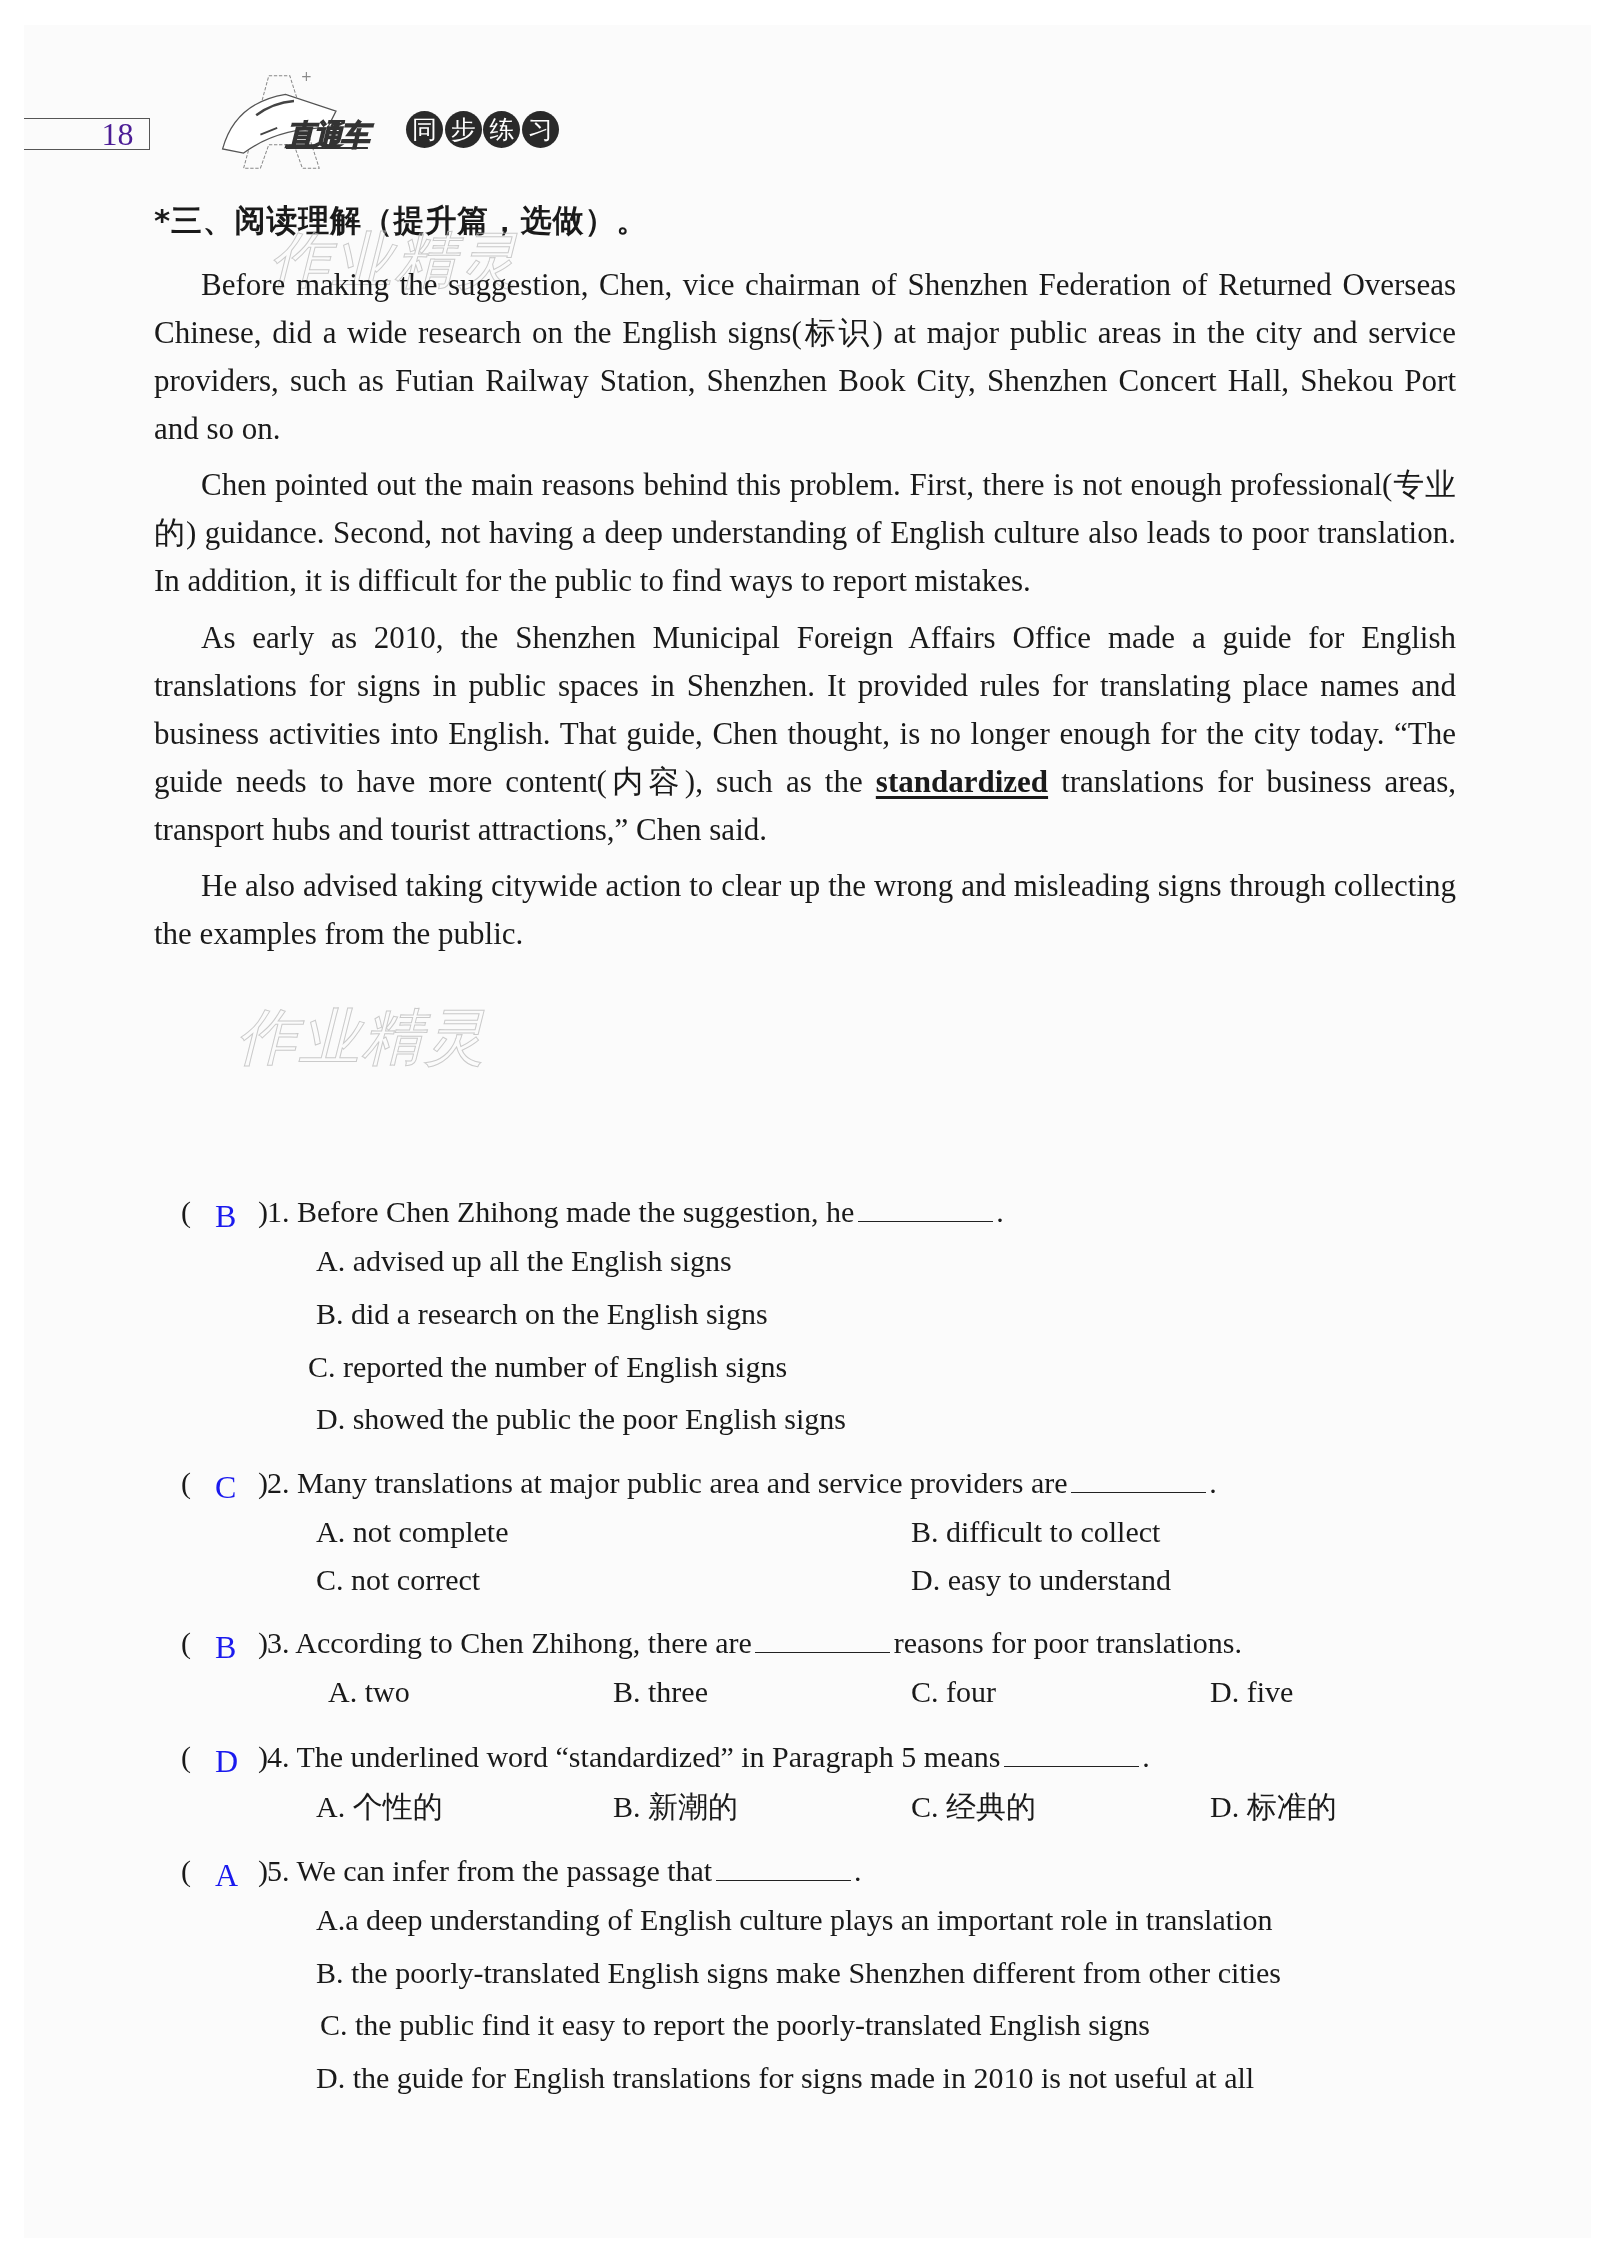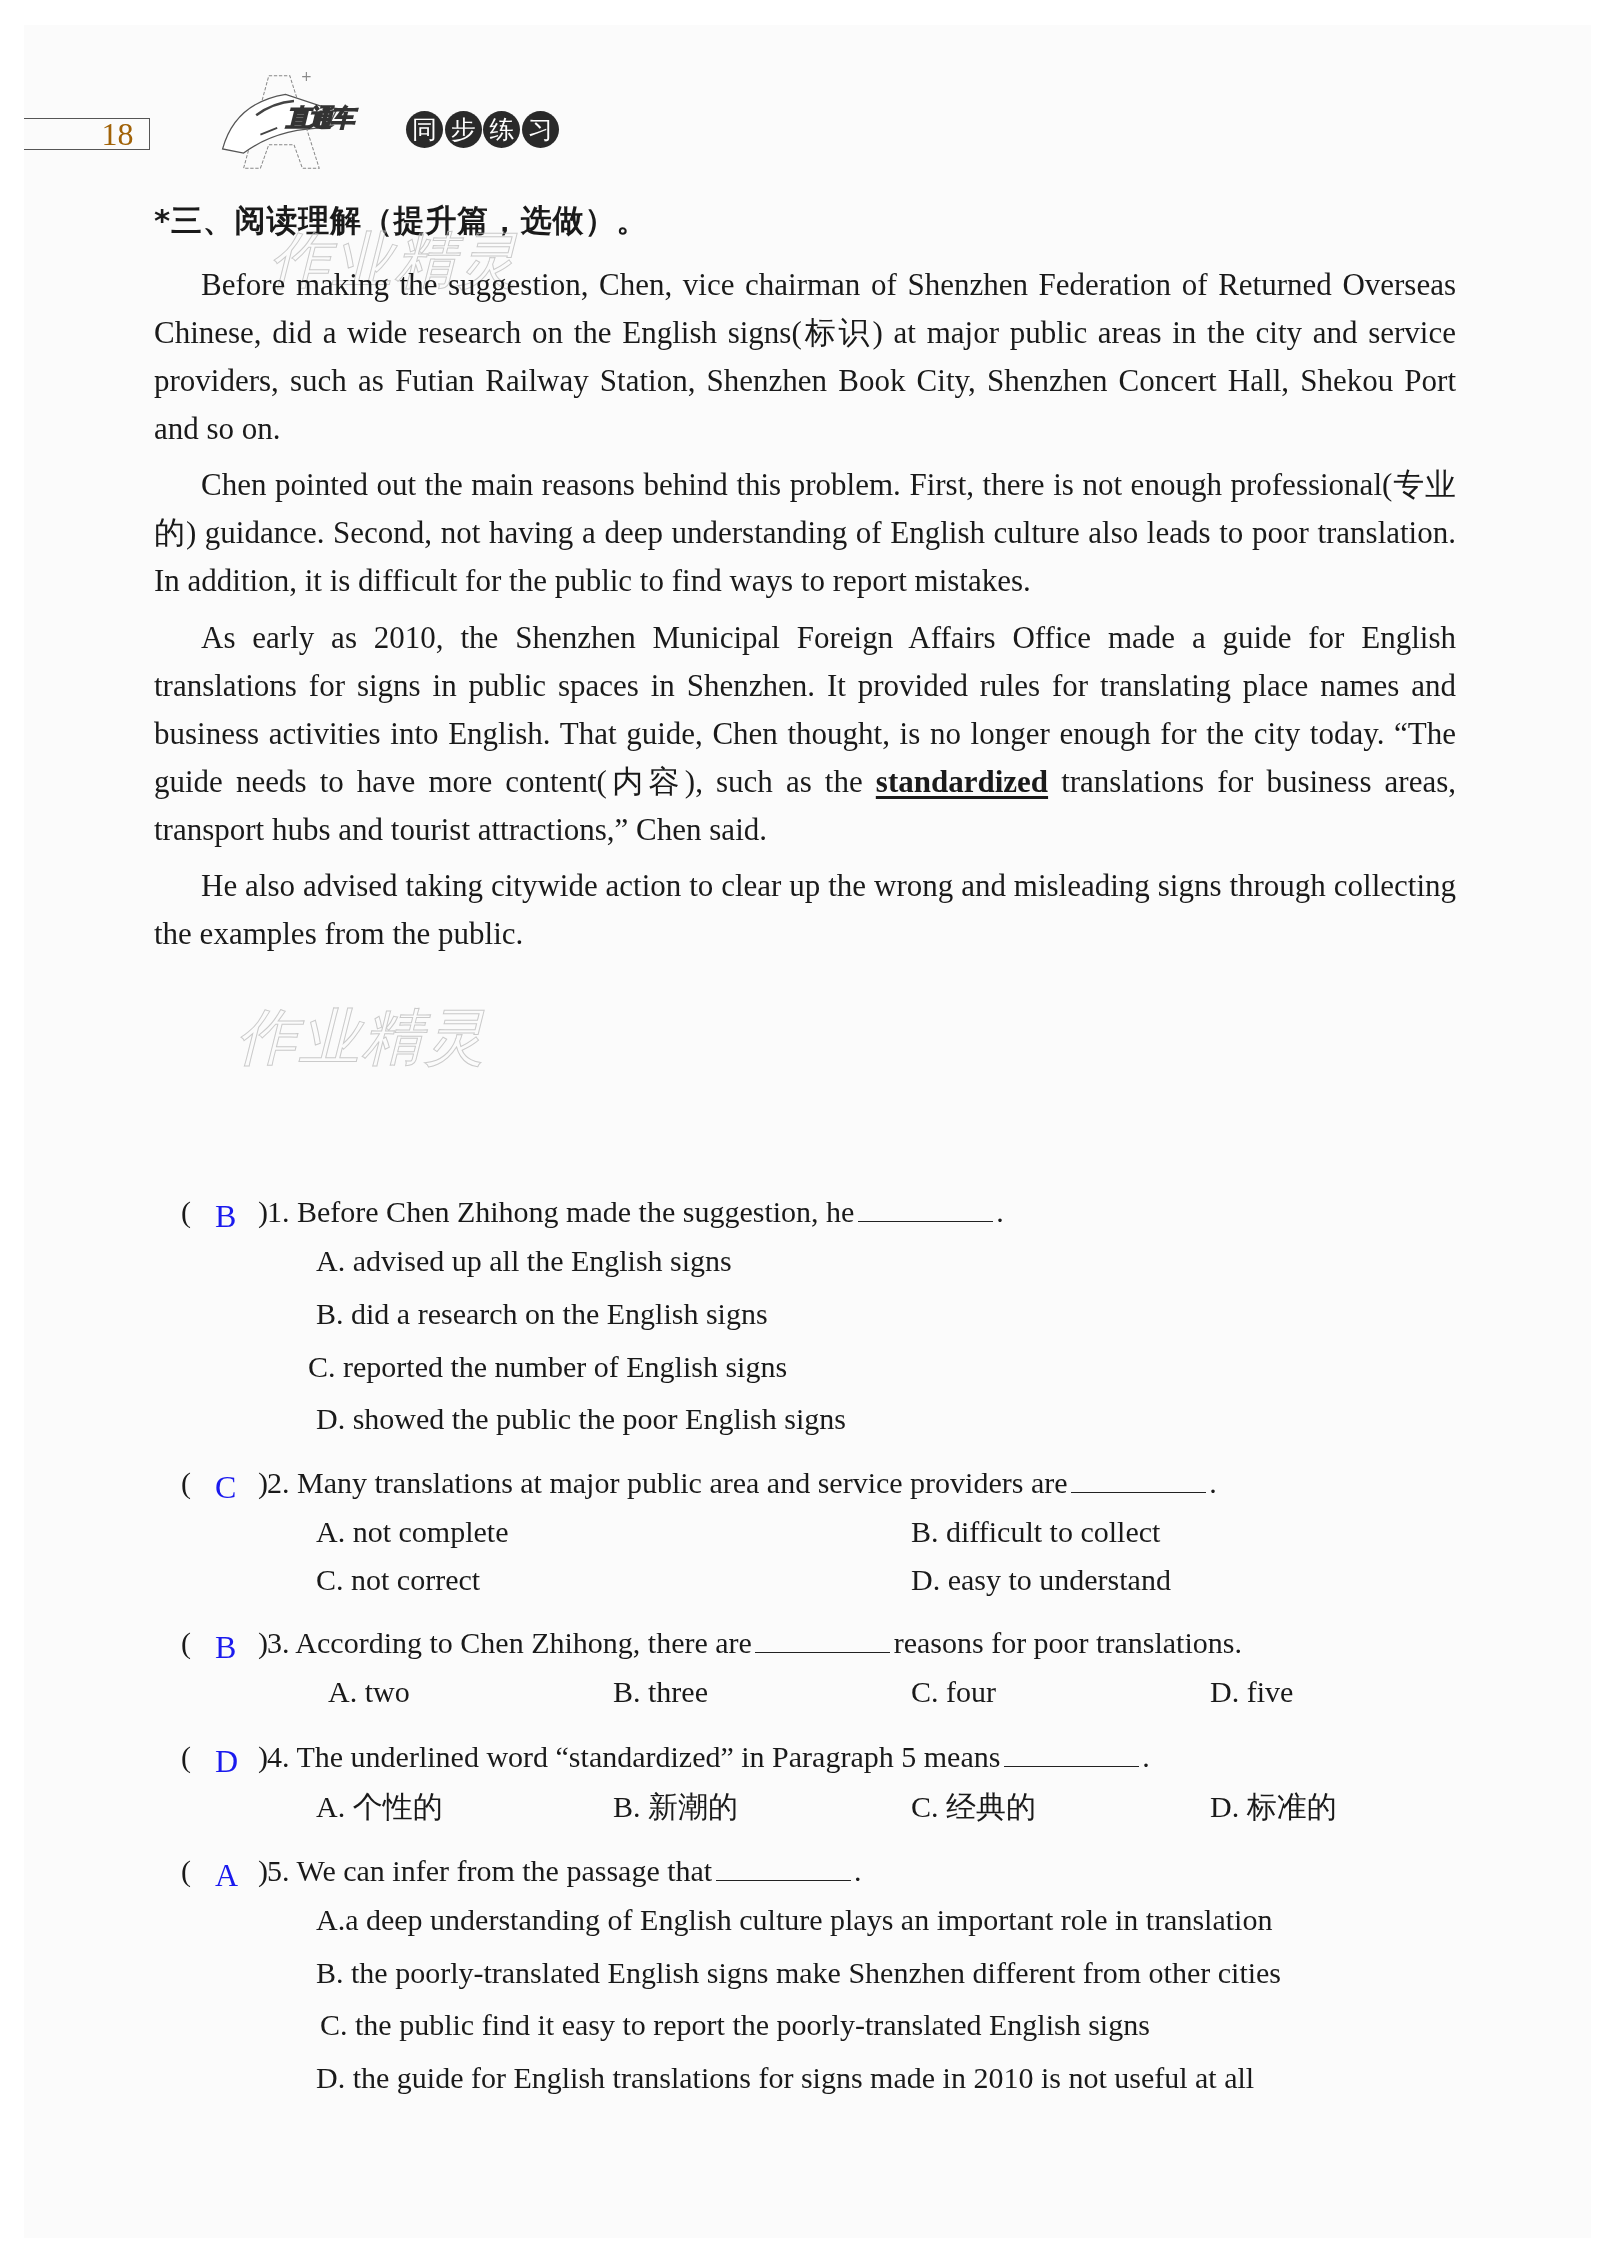--- a/index.html
+++ b/index.html
@@ -13,28 +13,28 @@
     position:absolute; left:23.6px; top:25px; width:1567px; height:2213px;
     background:#fbfbfb;
   }
   
   .page-num-box {
     position:absolute; left:23.6px; top:118px; width:126px; height:32px;
     border-top:1.7px solid #555; border-bottom:1.7px solid #555; border-right:1.7px solid #555;
     box-sizing:border-box;
   }
   .page-num {
-    position:absolute; right:15px; top:-3.4px; font-size:32px; color:#a16207;
+    position:absolute; right:15px; top:-3.4px; font-size:32px; color:#4c1d95;
   }
   .logo {
     position:absolute; left:210px; top:69px; width:168px; height:101px;
   }
   .logo-text {
-    position:absolute; left:286px; top:102px; font-size:24px; font-style:italic; font-weight:bold;
-    color:#fff; -webkit-text-stroke:1.3px #333; font-family:"DejaVu Sans",sans-serif; letter-spacing:-1.7px;
+    position:absolute; left:286px; top:116px; font-size:29px; font-style:italic; font-weight:bold;
+    color:#fff; -webkit-text-stroke:1.3px #333; font-family:"DejaVu Sans",sans-serif; letter-spacing:-1.7px;text-decoration:underline;
   }
   .badge-row { position:absolute; left:406px; top:111px; display:flex; gap:1.7px; }
   .badge {
     width:37px; height:37px; border-radius:50%; background:#2a2a2a; color:#fff;
     font-size:25px; display:flex; align-items:center; justify-content:center;
     font-family:"DejaVu Sans",sans-serif;
   }
   
   .section-title {
     position:absolute; left:154px; top:200px; font-size:31px; font-weight:bold;

